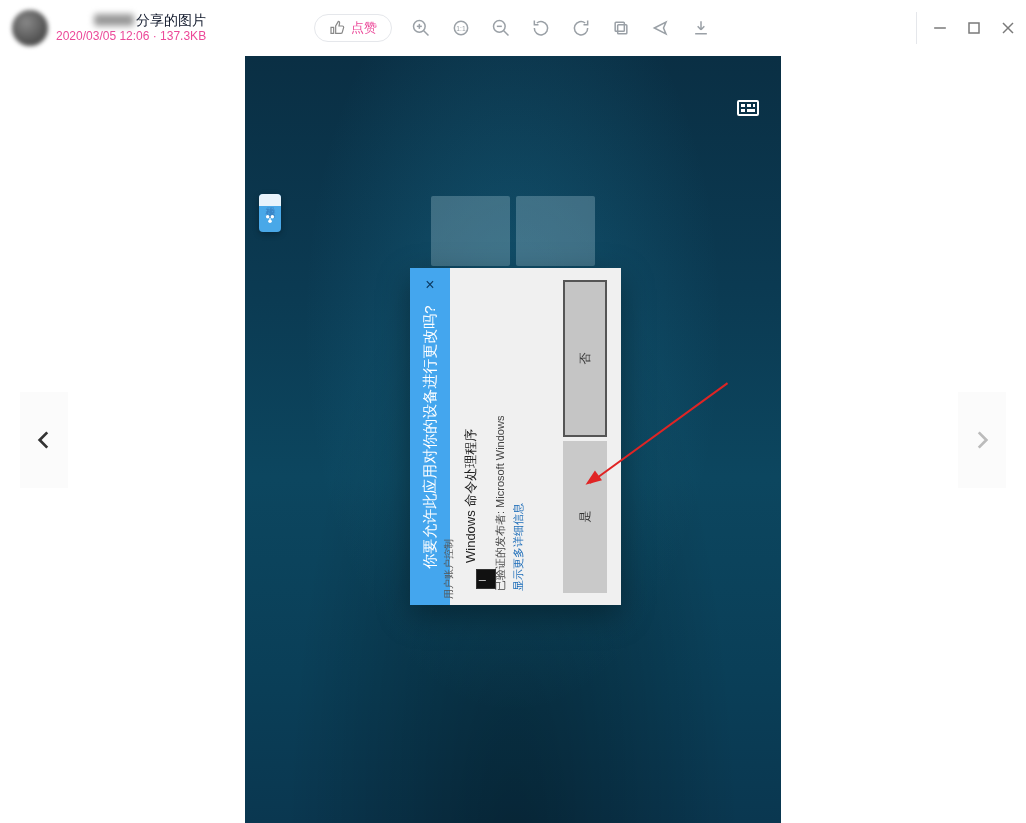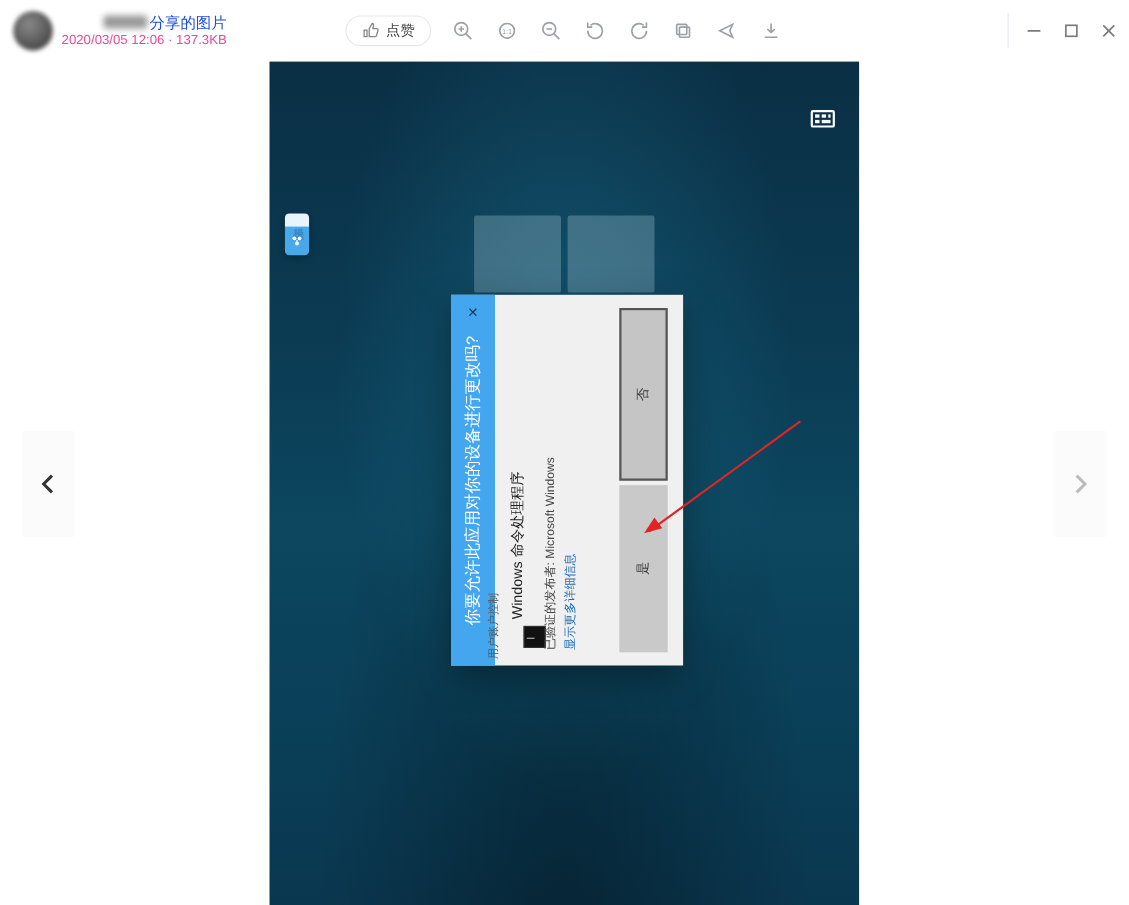--- a/index.html
+++ b/index.html
@@ -22,21 +22,21 @@
     }
     .avatar {
       width: 36px;
       height: 36px;
       border-radius: 50%;
       background: radial-gradient(circle at 40% 35%, #888 0%, #555 60%, #333 100%);
       filter: blur(2px);
       margin-right: 8px;
     }
     .title-meta { display: flex; flex-direction: column; line-height: 1.25; }
-    .title-line { font-size: 14px; color: #1d4ed8; position: relative; padding-left: 38px; }
+    .title-line { font-size: 14px; color: #0f172a; position: relative; padding-left: 38px; }
     .title-blur {
       display: inline-block;
       width: 40px; height: 12px;
       background: #999; filter: blur(3px);
       border-radius: 3px; margin-right: 2px;
       vertical-align: -1px;
     }
     .meta-line { font-size: 12px; color: #ec4899; }
 
     .toolbar {
@@ -46,21 +46,21 @@
       display: flex;
       align-items: center;
       gap: 18px;
     }
     .like-btn {
       display: flex; align-items: center;
       gap: 6px;
       border: 1px solid #e5e7eb;
       border-radius: 16px;
       padding: 4px 14px;
-      color: #404040;
+      color: #ec4899;
       font-size: 13px;
       cursor: pointer;
     }
     .ticon {
       width: 22px; height: 22px;
       display: flex; align-items: center; justify-content: center;
       color: #9aa0a6;
       cursor: pointer;
     }
     .ticon svg { width: 20px; height: 20px; stroke: currentColor; fill: none; stroke-width: 1.8; }

